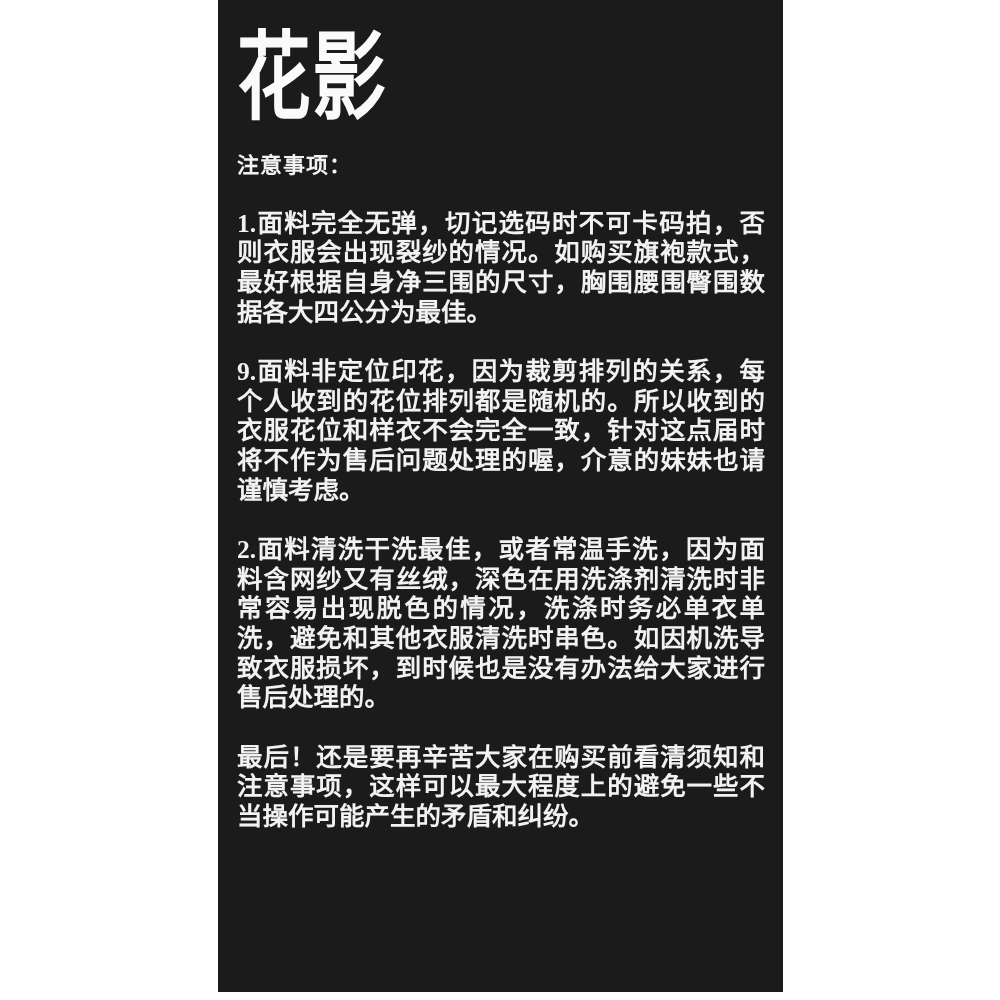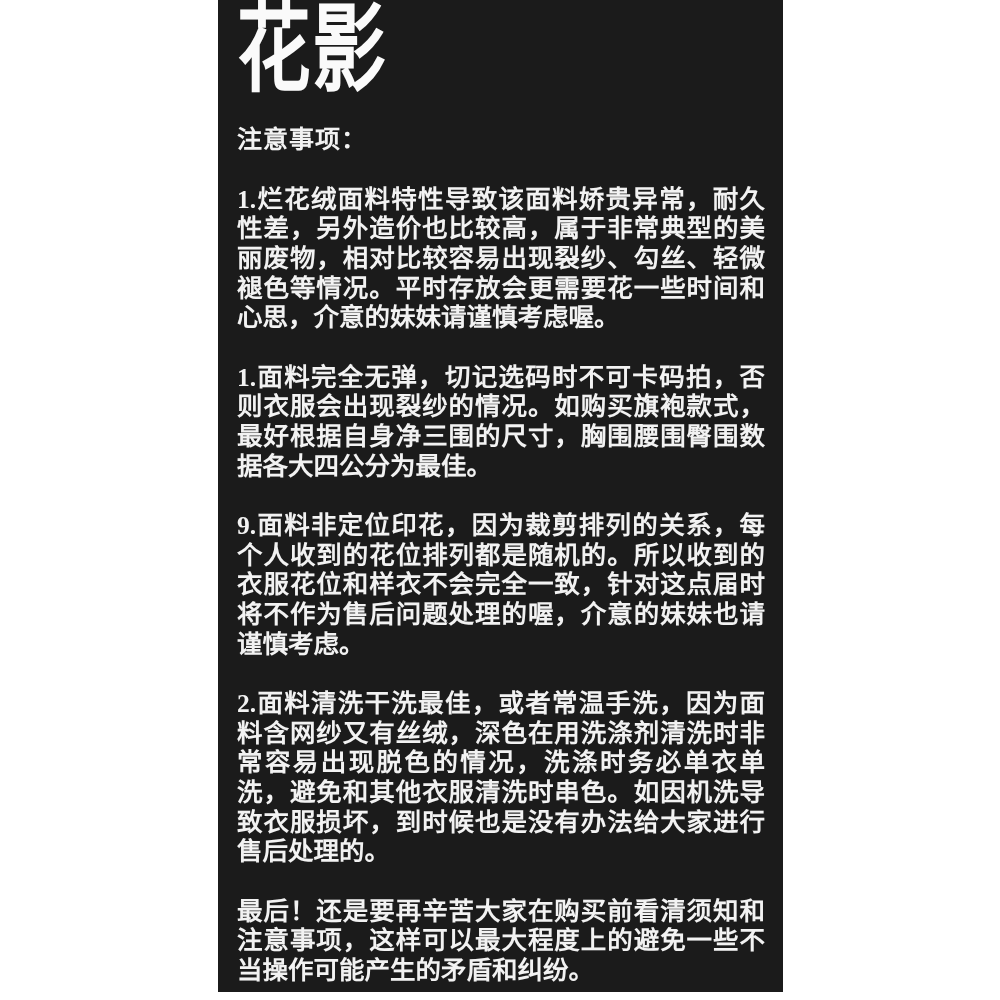--- a/index.html
+++ b/index.html
@@ -16,37 +16,37 @@
     margin: 0 auto;
   }
   .panel {
     position: absolute;
     left: 218px;
     top: 0;
     width: 565px;
     height: 992px;
     background: #1b1b1b;
     color: #f2f2f2;
-    padding: 0 18px 0 19px;
+    padding: 28px 18px 0 19px;
     overflow: hidden;
   }
   .title {
     display: inline-block;
     font-size: 97px;
     line-height: 1.06;
     font-weight: bold;
     color: #fafafa;
     letter-spacing: 2px;
     transform: scaleX(0.76);
     transform-origin: left center;
     white-space: nowrap;
   }
   .subtitle {
     margin-top: 16px;
-    font-size: 25px;
+    font-size: 22px;
     font-weight: bold;
     letter-spacing: 1px;
     color: #f2f2f2;
   }
   .para {
     margin-top: 30px;
     font-size: 25.5px;
     line-height: 29.6px;
     font-weight: bold;
     text-align: justify;
@@ -56,19 +56,18 @@
     overflow-wrap: anywhere;
   }
 </style>
 </head>
 <body>
 
 <div class="page">
   <div class="panel">
     <h1 class="title">花影</h1>
     <div class="subtitle">注意事项：</div>
-    <p class="para">1.烂花绒面料特性导致该面料娇贵异常，耐久性差，另外造价也比较高，属于非常典型的美丽废物，相对比较容易出现裂纱、勾丝、轻微褪色等情况。平时存放会更需要花一些时间和心思，介意的妹妹请谨慎考虑喔。</p>
     <p class="para">1.面料完全无弹，切记选码时不可卡码拍，否则衣服会出现裂纱的情况。如购买旗袍款式，最好根据自身净三围的尺寸，胸围腰围臀围数据各大四公分为最佳。</p>
     <p class="para">9.面料非定位印花，因为裁剪排列的关系，每个人收到的花位排列都是随机的。所以收到的衣服花位和样衣不会完全一致，针对这点届时将不作为售后问题处理的喔，介意的妹妹也请谨慎考虑。</p>
     <p class="para">2.面料清洗干洗最佳，或者常温手洗，因为面料含网纱又有丝绒，深色在用洗涤剂清洗时非常容易出现脱色的情况，洗涤时务必单衣单洗，避免和其他衣服清洗时串色。如因机洗导致衣服损坏，到时候也是没有办法给大家进行售后处理的。</p>
     <p class="para">最后！还是要再辛苦大家在购买前看清须知和注意事项，这样可以最大程度上的避免一些不当操作可能产生的矛盾和纠纷。</p>
   </div>
 </div>
 
 </body></html>

